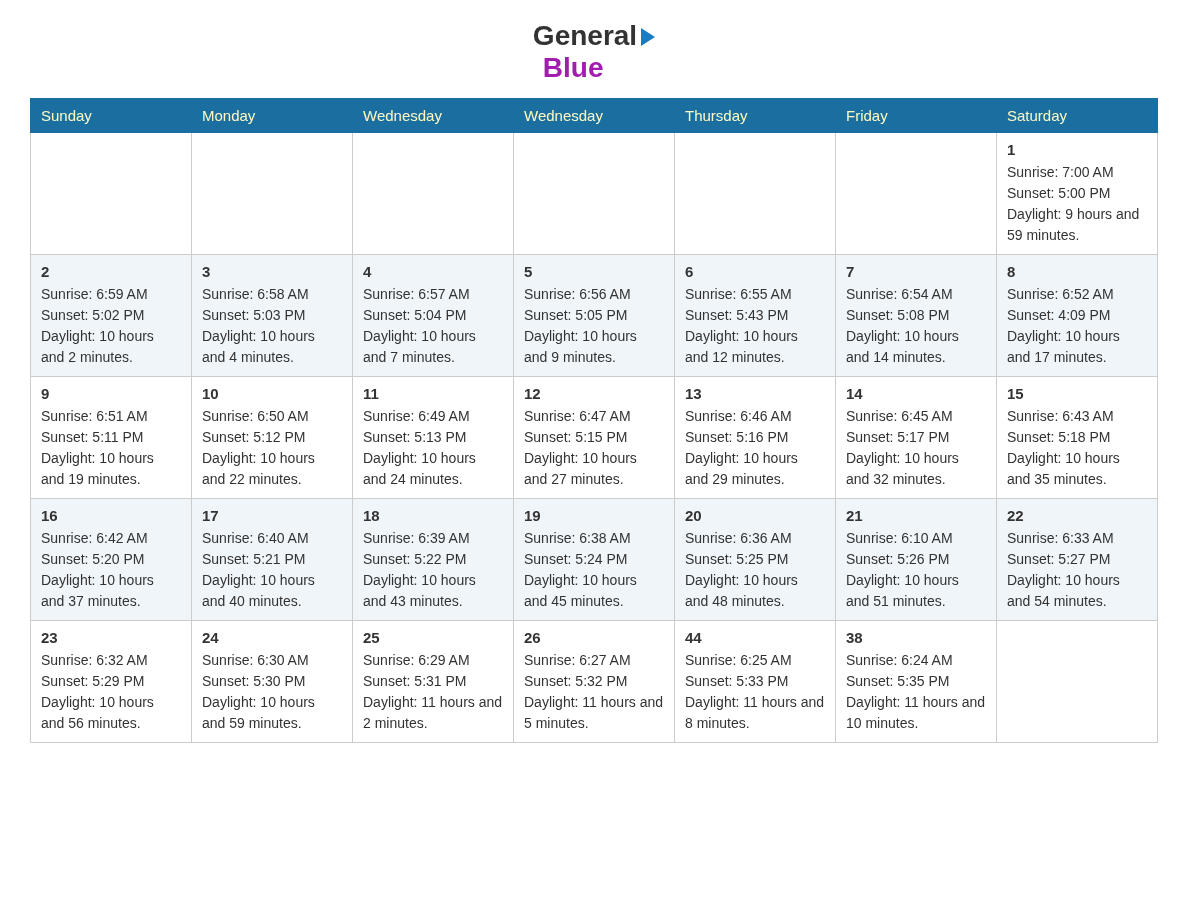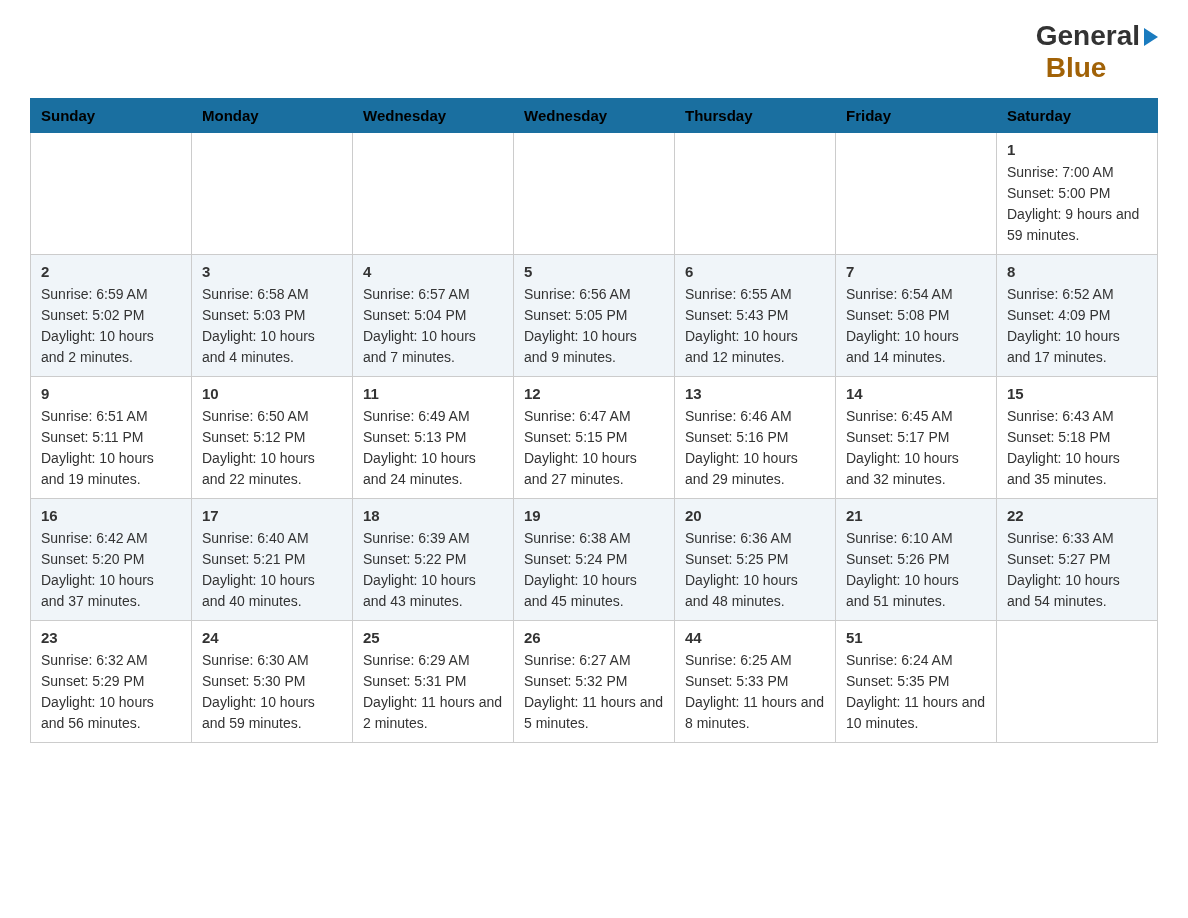--- a/index.html
+++ b/index.html
@@ -5,21 +5,21 @@
     * { box-sizing: border-box; margin: 0; padding: 0; }
     body {
       font-family: Arial, sans-serif;
       background: #fff;
       padding: 20px 30px;
       width: 1188px;
       min-height: 918px;
     }
     .header {
       display: flex;
-      justify-content: flex-end;
+      justify-content: center;
       align-items: flex-start;
       margin-bottom: 10px;
     }
     .logo {
       display: flex;
       flex-direction: column;
       align-items: flex-start;
     }
     .title-block {
       text-align: right;
@@ -35,23 +35,23 @@
       color: #444;
       margin-top: 4px;
     }
     .calendar {
       width: 100%;
       border-collapse: collapse;
       margin-top: 14px;
     }
     .calendar th {
       background: #1a6fa0;
-      color: #000000;
+      color: #fef9c3;
       font-size: 15px;
-      font-weight: bold;
+      font-weight: normal;
       padding: 8px 10px;
       text-align: left;
       border: 1px solid #1a6fa0;
     }
     .calendar td {
       vertical-align: top;
       padding: 8px 10px;
       border: 1px solid #ccc;
       width: 14.28%;
       font-size: 13px;
@@ -85,21 +85,21 @@
 </head>
 <body>
 
 <div class="header">
   <div class="logo">
     <div style="display:flex;align-items:center;">
       <span style="font-size:28px;font-weight:bold;color:#333;">General</span>
       <span style="display:inline-block;width:0;height:0;border-top:9px solid transparent;border-bottom:9px solid transparent;border-left:14px solid #1a7bbf;margin-left:4px;margin-top:2px;"></span>
     </div>
     <div style="margin-left:10px;">
-      <span style="font-size:28px;font-weight:bold;color:#a16207;">Blue</span>
+      <span style="font-size:28px;font-weight:bold;color:#a21caf;">Blue</span>
     </div>
   </div>
   <div class="title-block">
     <div class="month-title"></div>
     <div class="location"></div>
   </div>
 </div>
 
 <table class="calendar">
   <thead>
@@ -285,21 +285,21 @@
 Sunset: 5:32 PM
 Daylight: 11 hours and 5 minutes.</div>
         </td>
         <td>
           <span class="day-number">44</span>
           <div class="day-info">Sunrise: 6:25 AM
 Sunset: 5:33 PM
 Daylight: 11 hours and 8 minutes.</div>
         </td>
         <td>
-          <span class="day-number">51</span>
+          <span class="day-number">38</span>
           <div class="day-info">Sunrise: 6:24 AM
 Sunset: 5:35 PM
 Daylight: 11 hours and 10 minutes.</div>
         </td>
         <td class="empty-cell"></td>
       </tr>
     </tbody>
 </table>
 
 </body></html>

